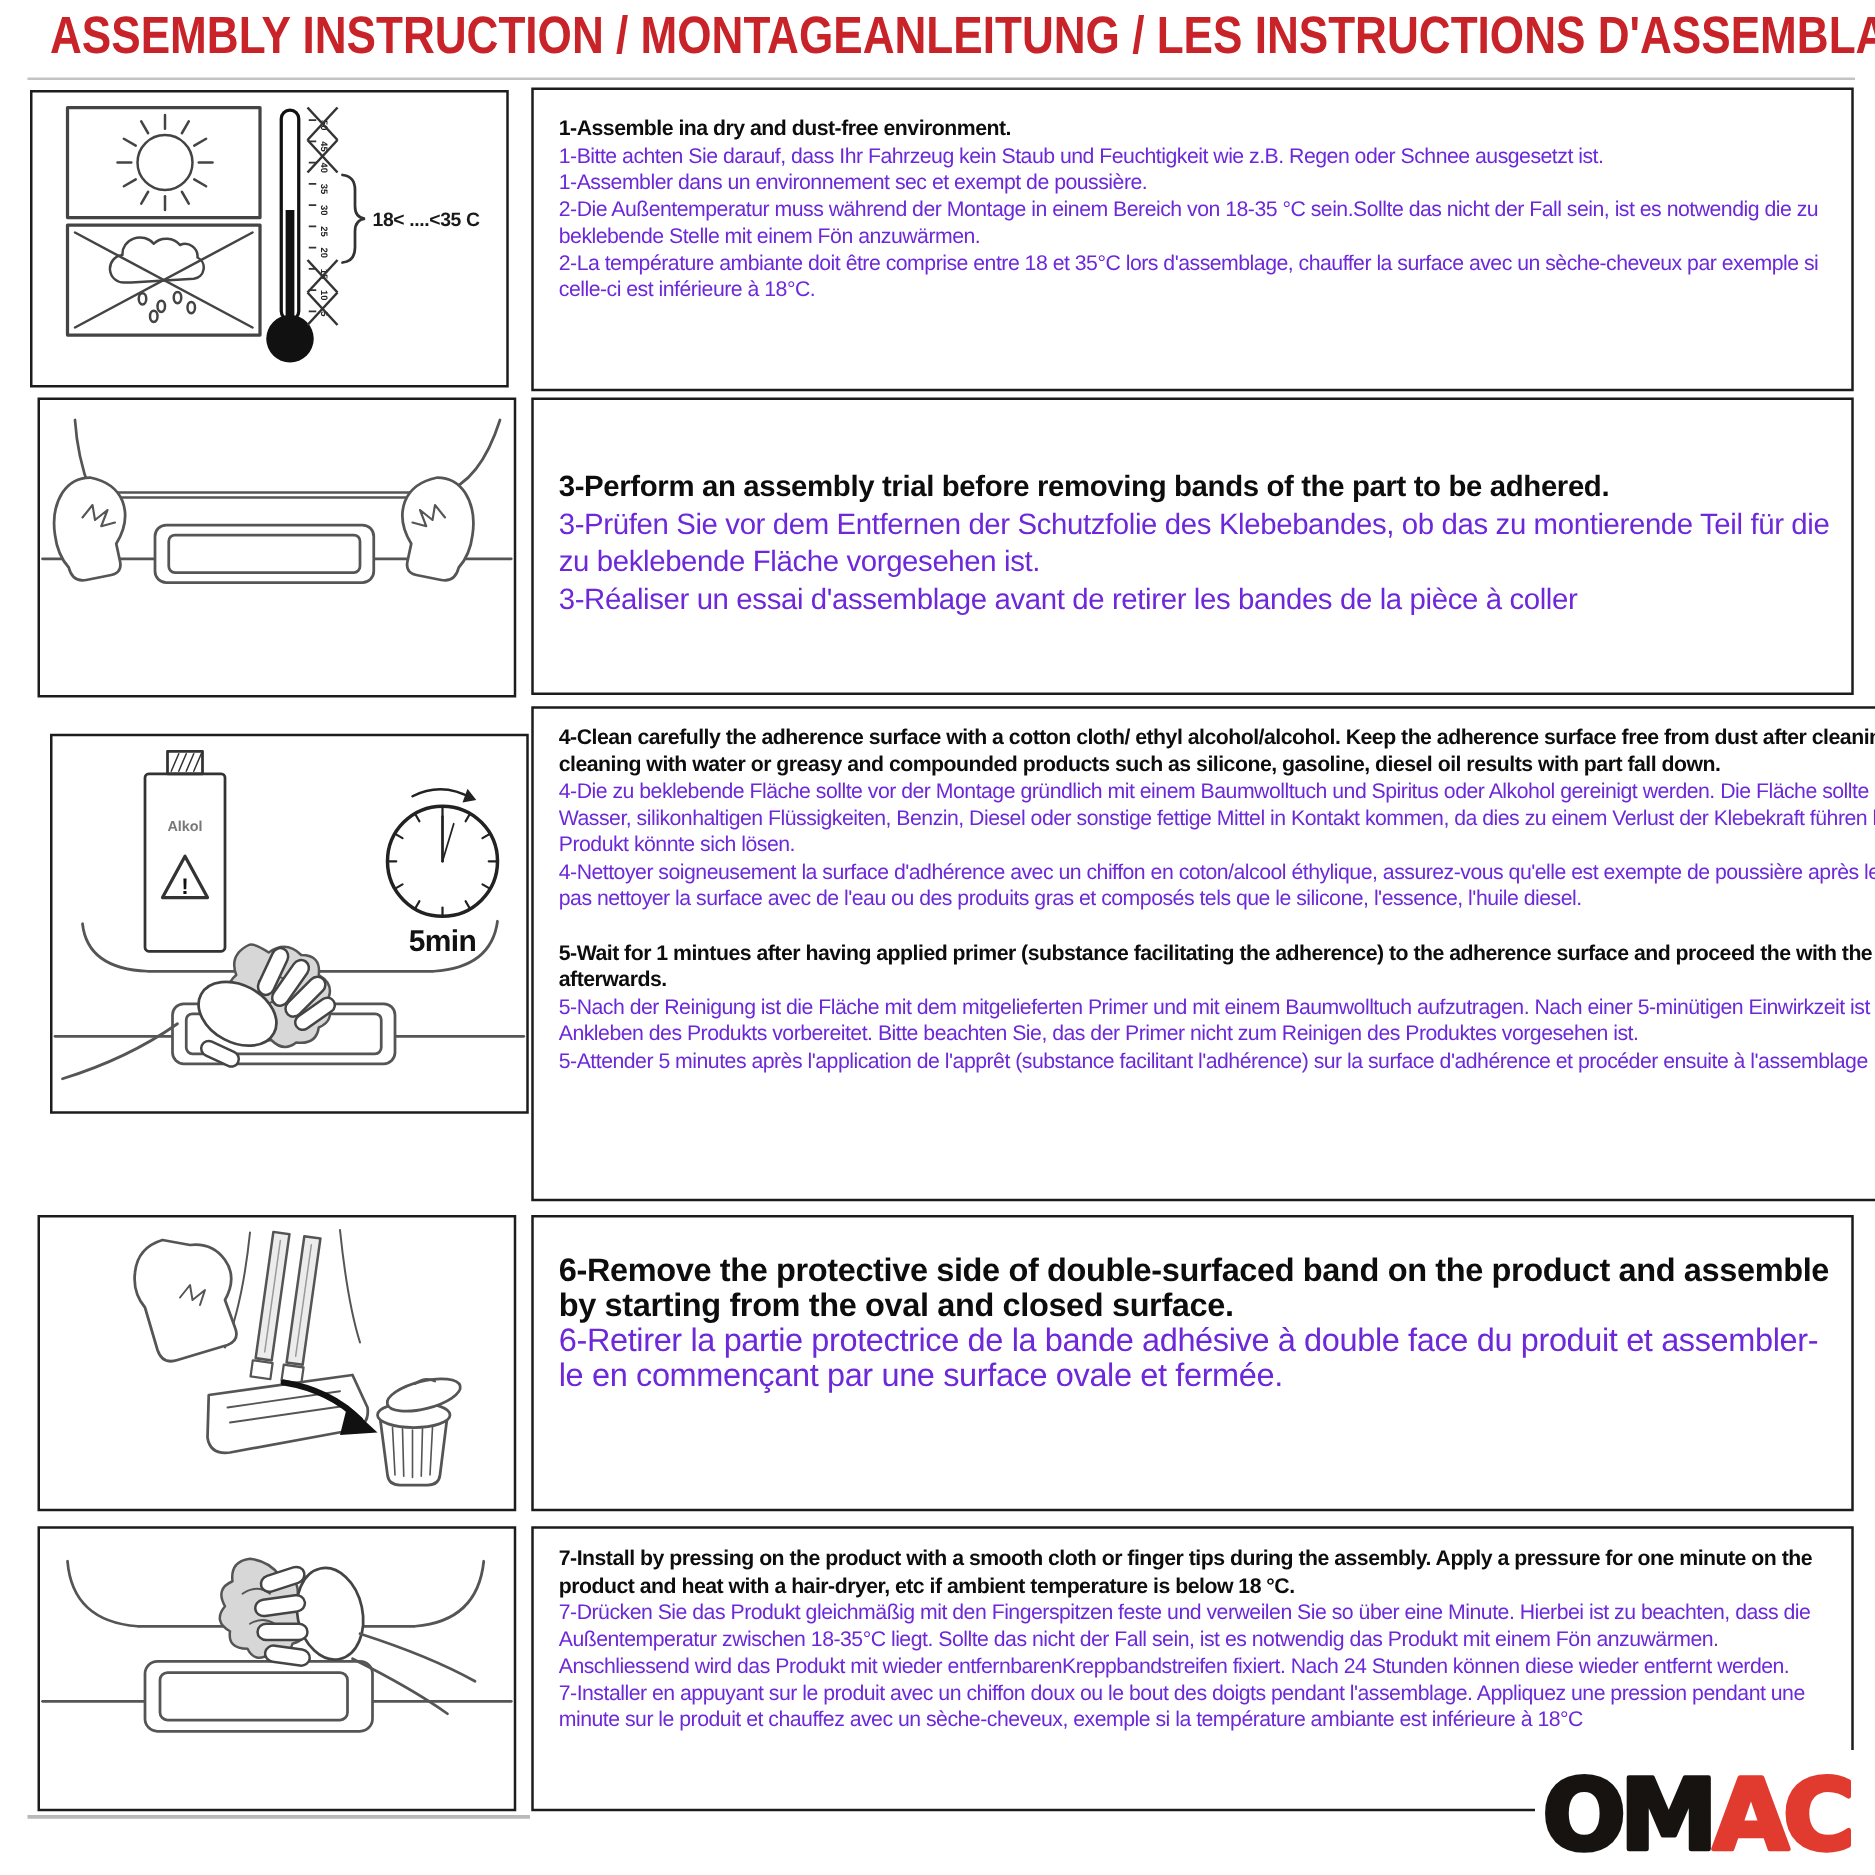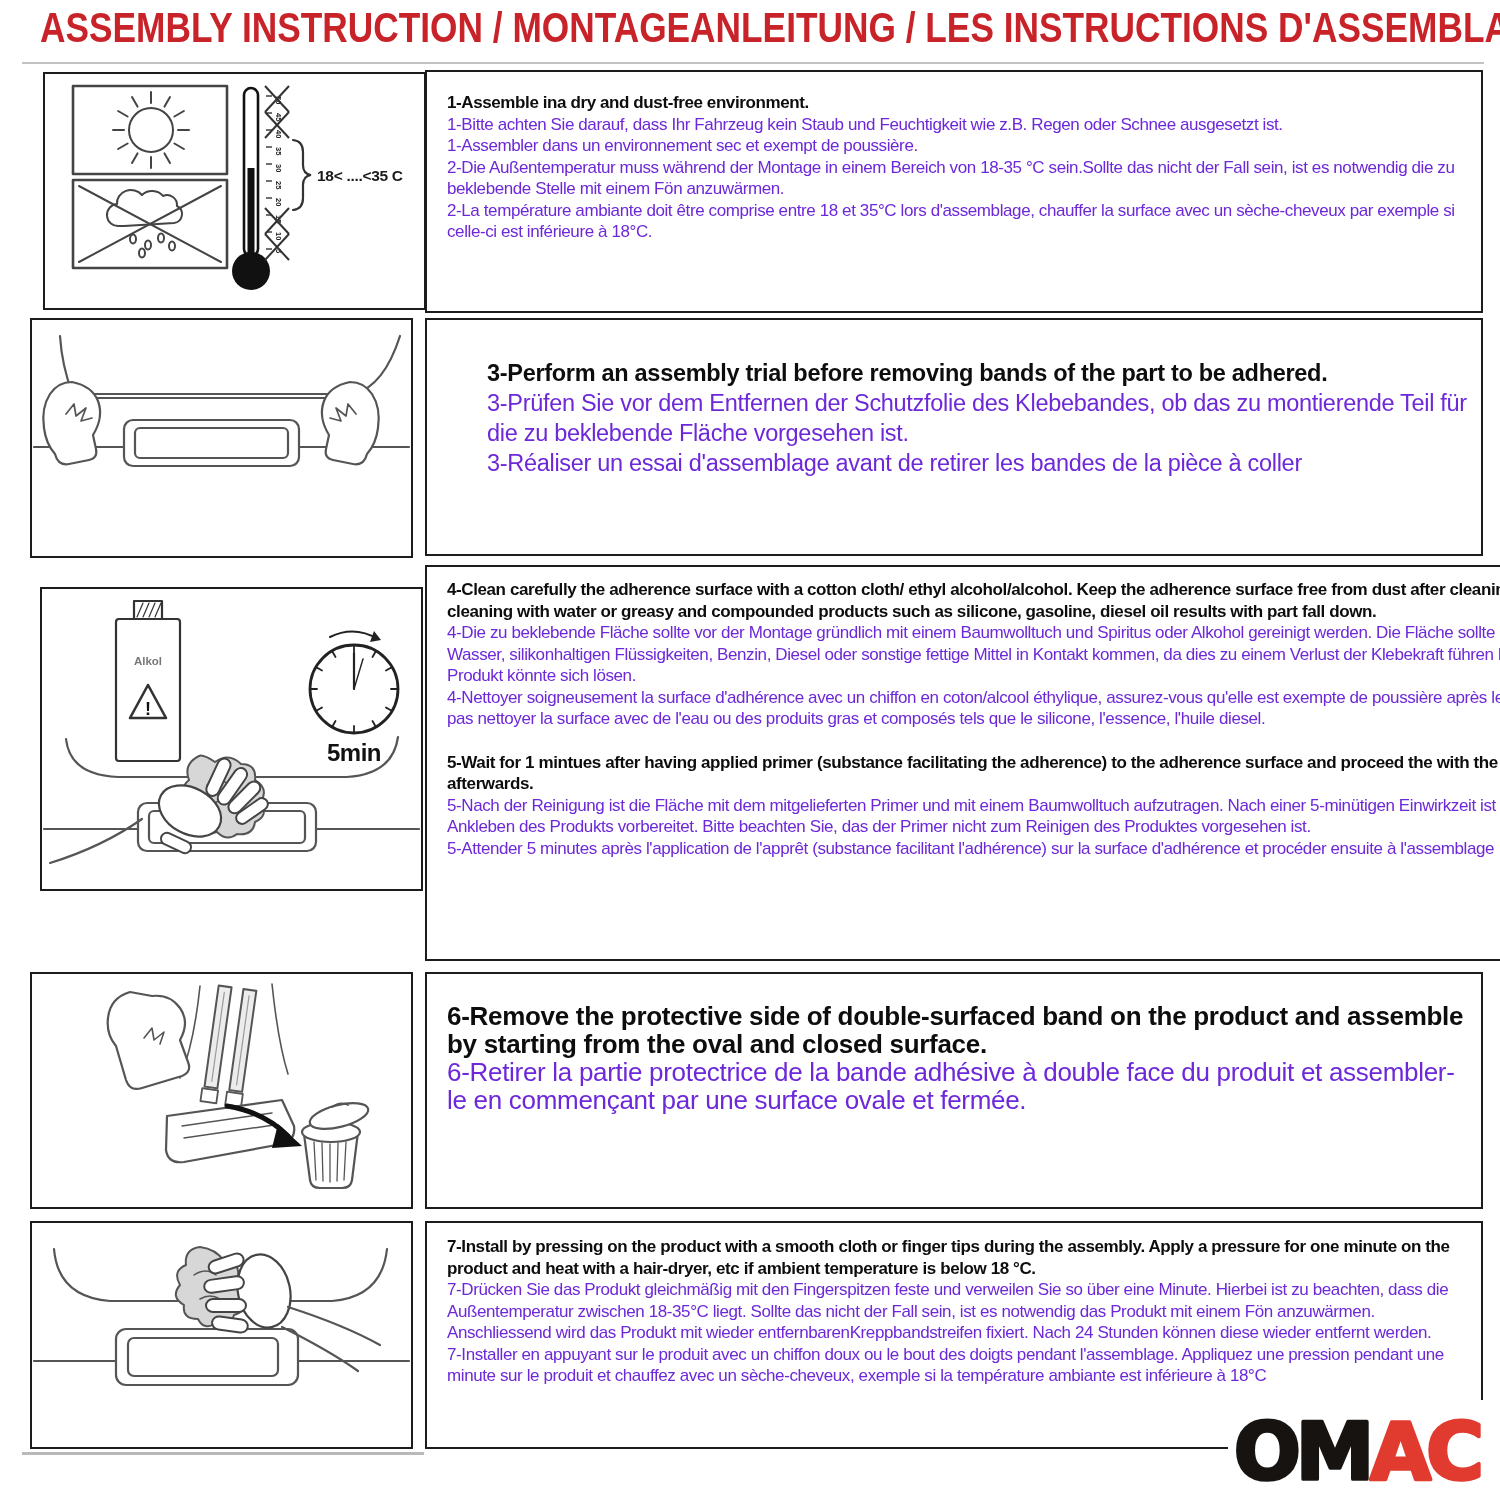--- a/index.html
+++ b/index.html
@@ -13,35 +13,35 @@
     transform:scaleX(0.84);transform-origin:left top;letter-spacing:0px;
   }
   .title-rule{
     position:absolute;left:22px;top:62px;width:1462px;height:2px;background:#c3c3c3;
   }
   .box{
     position:absolute;border:2px solid #1c1c1c;background:#fff;
     box-sizing:border-box;overflow:hidden;
   }
   
-  #il1{left:43px;top:72px;width:383px;height:238px;text-decoration:underline;}
+  #il1{left:24px;top:72px;width:383px;height:238px;text-decoration:underline;}
   #il2{left:30px;top:318px;width:383px;height:240px;}
   #il3{left:40px;top:565px;width:383px;height:304px;margin-top:22px;}
   #il4{left:30px;top:972px;width:383px;height:237px;}
   #il5{left:30px;top:1221px;width:383px;height:228px;}
   
   #tx1{left:425px;top:70px;width:1058px;height:243px;}
   #tx2{left:425px;top:318px;width:1058px;height:238px;}
   #tx3{left:425px;top:565px;width:1224px;height:396px;}
   #tx4{left:425px;top:972px;width:1058px;height:237px;}
   #tx5{left:425px;top:1221px;width:1058px;height:228px;}
 
   .txt{padding:10px 12px 0 20px;}
   #tx1 .txt{padding-top:20px;}
-  #tx2 .txt{padding-top:38px;margin-left:40px;}
+  #tx2 .txt{padding-top:54px;}
   #tx3 .txt{padding-top:12px;}
   #tx4 .txt{padding-top:28px;}
   #tx5 .txt{padding-top:13px;}
 
   .txt p{margin:0;color:#6d28d9;}
   .s-sm p{font-size:17px;line-height:21.5px;letter-spacing:-0.4px;}
   .s-lg p{font-size:23.5px;line-height:30px;letter-spacing:-0.3px;}
   .s-md p{font-size:26px;line-height:28px;letter-spacing:-0.3px;}
   .txt p.b{font-weight:bold;color:#0d0d0d;}
   .txt p.gap{margin-top:22px;}

